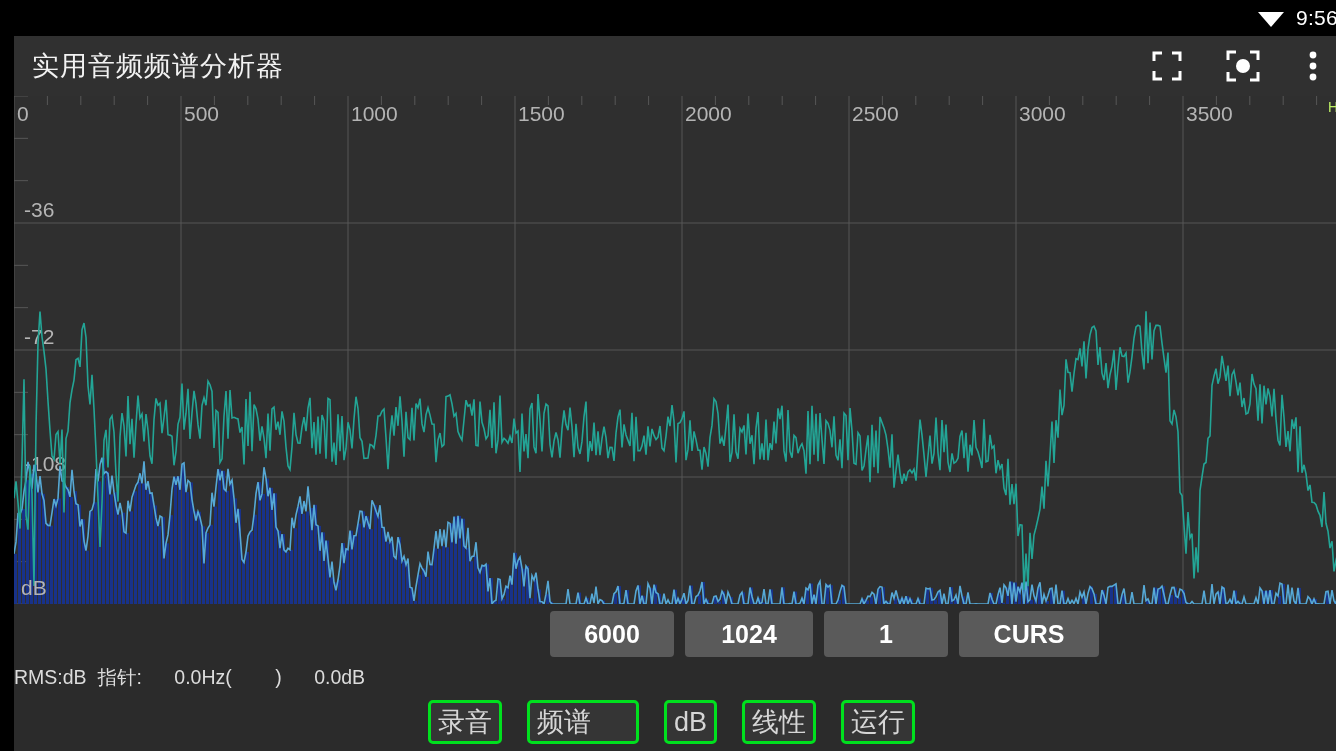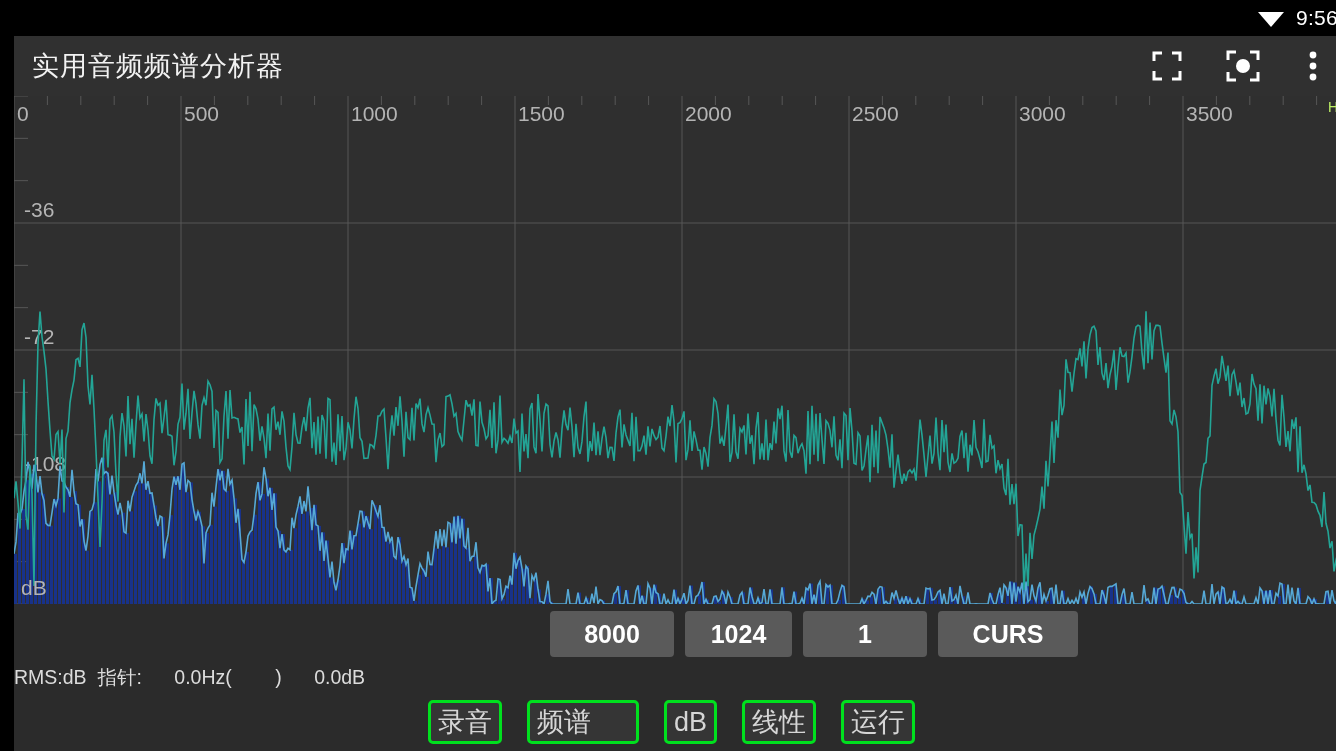--- a/index.html
+++ b/index.html
@@ -104,21 +104,21 @@
     color: #ffffff;
     font-size: 25px;
     font-weight: bold;
     font-family: "Liberation Sans", sans-serif;
     height: 46px;
     display: flex; align-items: center; justify-content: center;
     cursor: pointer;
     padding: 0 14px;
   }
   .val-btn.w1 { width: 124px; }
-  .val-btn.w2 { width: 107px; }
+  .val-btn.w2 { width: 128px; }
   .val-btn.w3 { width: 124px; }
   .val-btn.w4 { width: 140px; }
 
   
   #mode-buttons {
     position: absolute; left: 414px; top: 700px;
     display: flex; gap: 25px;
   }
   .mode-btn {
     background: #353535;
@@ -504,21 +504,21 @@
     <span id="axis-label-db">dB</span>
   </div>
 
   <div id="readout">
     <div class="readout-line">RMS:dB  指针:      0.0Hz(        )      0.0dB</div>
     <div class="readout-line"> -83.8  峰值:  149.3Hz(D3 +29)  -98.4dB</div>
     
   </div>
 
   <div id="value-buttons">
-    <button class="val-btn w1">8000</button>
+    <button class="val-btn w1">6000</button>
     <button class="val-btn w2">1024</button>
     <button class="val-btn w3">1</button>
     <button class="val-btn w4">CURS</button>
   </div>
 
   <div id="mode-buttons">
     <button class="mode-btn">录音</button>
     <button class="mode-btn wide">频谱</button>
     <button class="mode-btn">dB</button>
     <button class="mode-btn">线性</button>

